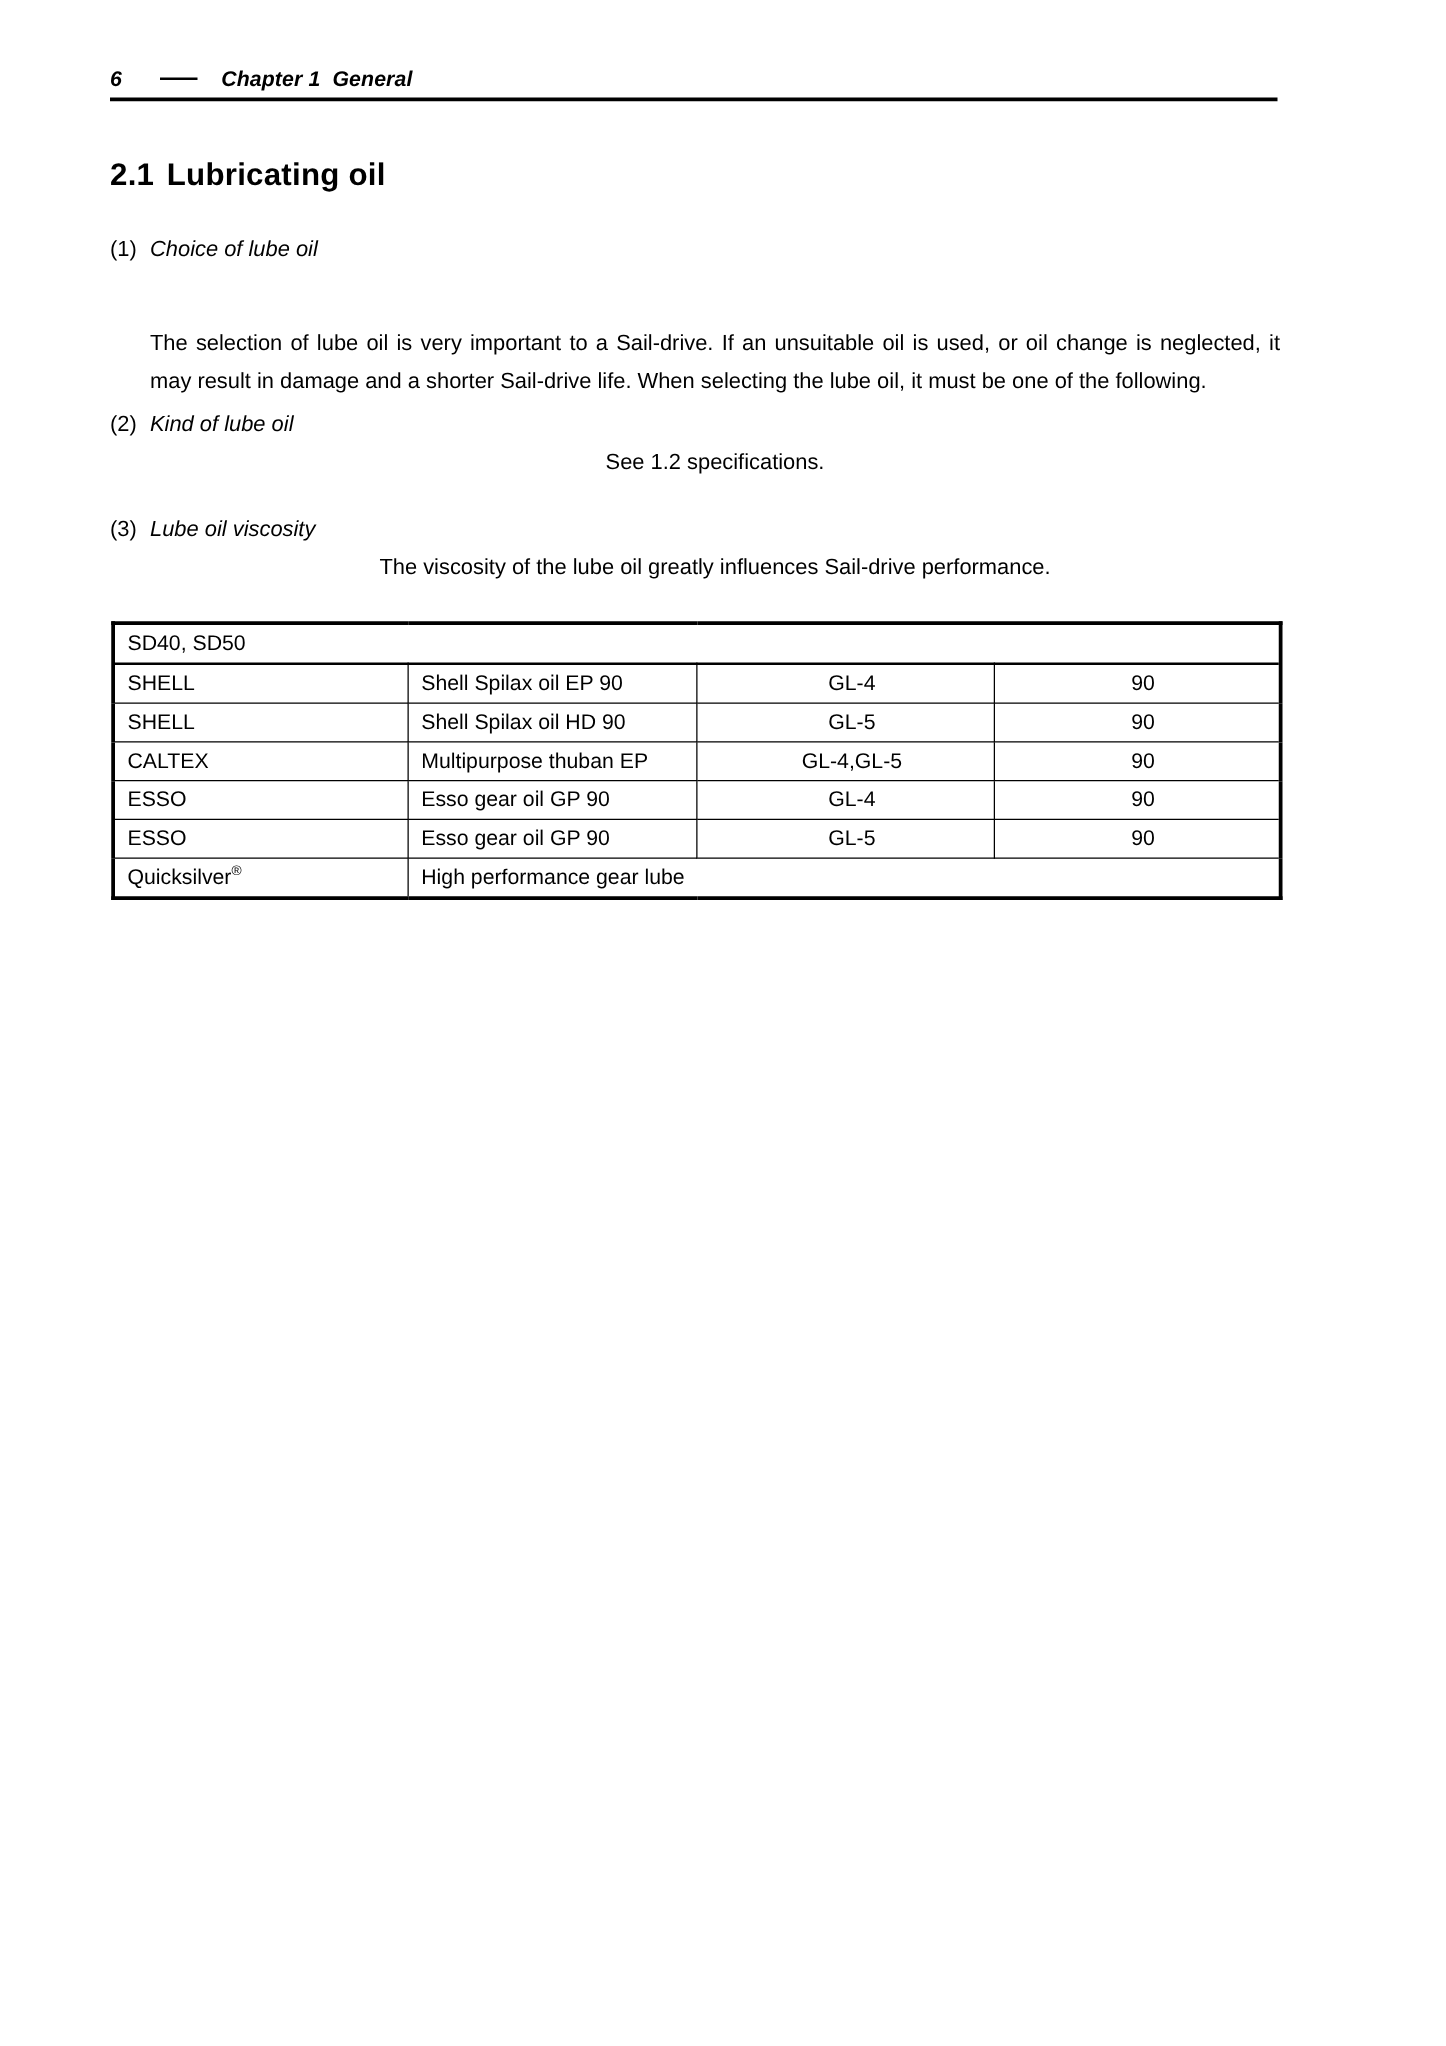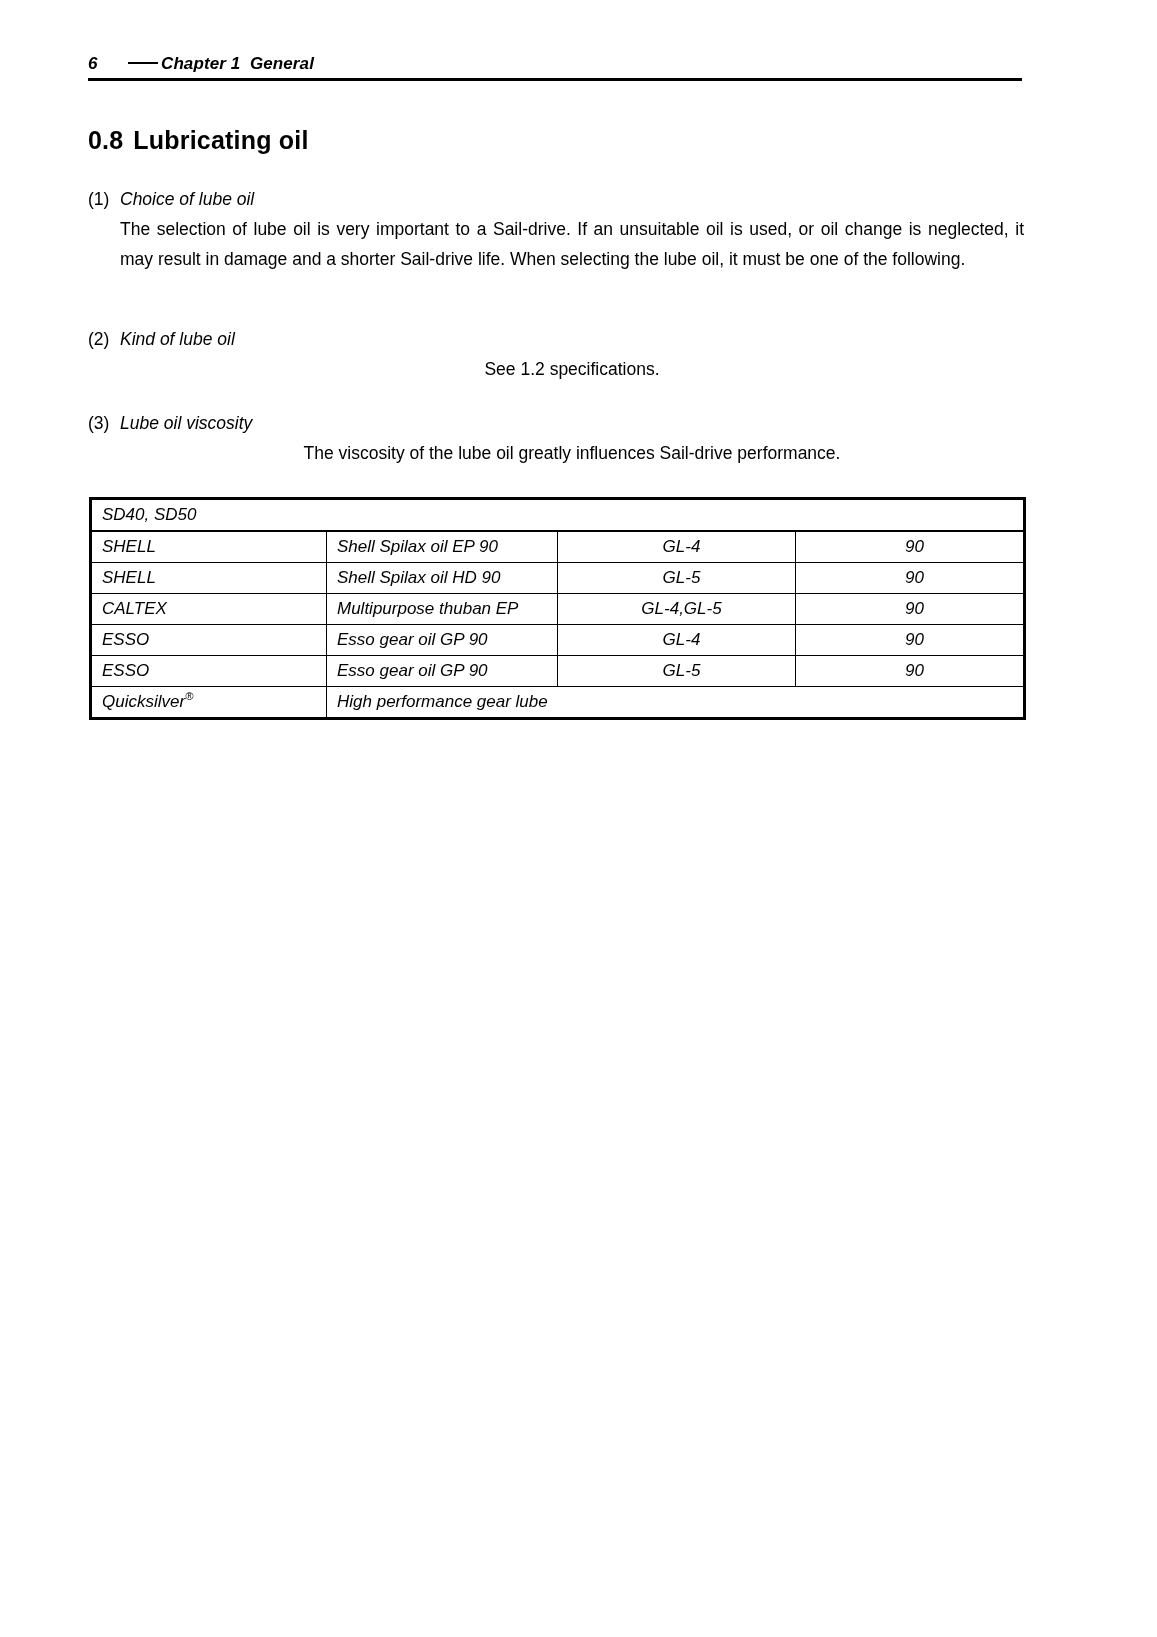--- a/index.html
+++ b/index.html
@@ -45,20 +45,21 @@
   .header-dash {
     display: inline-block;
     width: 30px;
     border-top: 2.5px solid #000;
     position: relative;
     top: -5px;
     margin-right: 3px;
   }
   .header-title {
     white-space: pre;
+    margin-left: 16px;
   }
   .header-rule {
     margin-top: 4px;
     border-top: 3px solid #000;
     width: 934px;
   }
 
   
   .section-heading {
     position: absolute;
@@ -96,20 +97,21 @@
     flex: 1;
     font-style: italic;
   }
   .item-body {
     margin-left: 32px;
     text-align: center;
   }
   .item-body.justified {
     text-align: justify;
     text-justify: inter-word;
+    margin-top: 45px;
   }
 
   
   .oil-table-wrap {
     position: absolute;
     left: 89px;
     top: 497px;
     width: 934px;
   }
   table.oil-table {
@@ -117,21 +119,20 @@
     width: 934px;
     table-layout: fixed;
     font-size: 17px;
   }
   table.oil-table td {
     border: 1.5px solid #000;
     padding: 0 0 0 10px;
     height: 30px;
     vertical-align: middle;
     line-height: 20px;
-    font-style: italic;
   }
   table.oil-table tr.outer-top td { border-top: 3px solid #000; }
   table.oil-table tr.outer-bottom td { border-bottom: 3px solid #000; margin-left: 22px; }
   table.oil-table td.first { border-left: 3px solid #000; }
   table.oil-table td.last  { border-right: 3px solid #000; }
   td.center { text-align: center; padding-left: 0; }
   tr.group-row td { border-bottom: 2px solid #000; }
   tr.group-row-2 td { border-top: 3px solid #000; }
 
   .col-a { width: 236px; }
@@ -161,21 +162,21 @@
   <div class="page-header">
     <div class="page-header-row">
       <span class="folio">6</span>
       <span class="header-dash"></span>
       <span class="header-title">Chapter 1  General</span>
     </div>
     <div class="header-rule"></div>
   </div>
 
   <div class="section-heading">
-    <span class="num">0.8</span><span>Lubricating oil</span>
+    <span class="num">2.1</span><span>Lubricating oil</span>
   </div>
 
   <div class="block block-1">
     <div class="item-line">
       <span class="item-marker">(1)</span>
       <span class="item-title">Choice of lube oil</span>
     </div>
     <div class="item-body justified">The selection of lube oil is very important to a Sail-drive. If an unsuitable oil is used, or oil change is neglected, it may result in damage and a shorter Sail-drive life. When selecting the lube oil, it must be one of the following.</div>
   </div>
 

